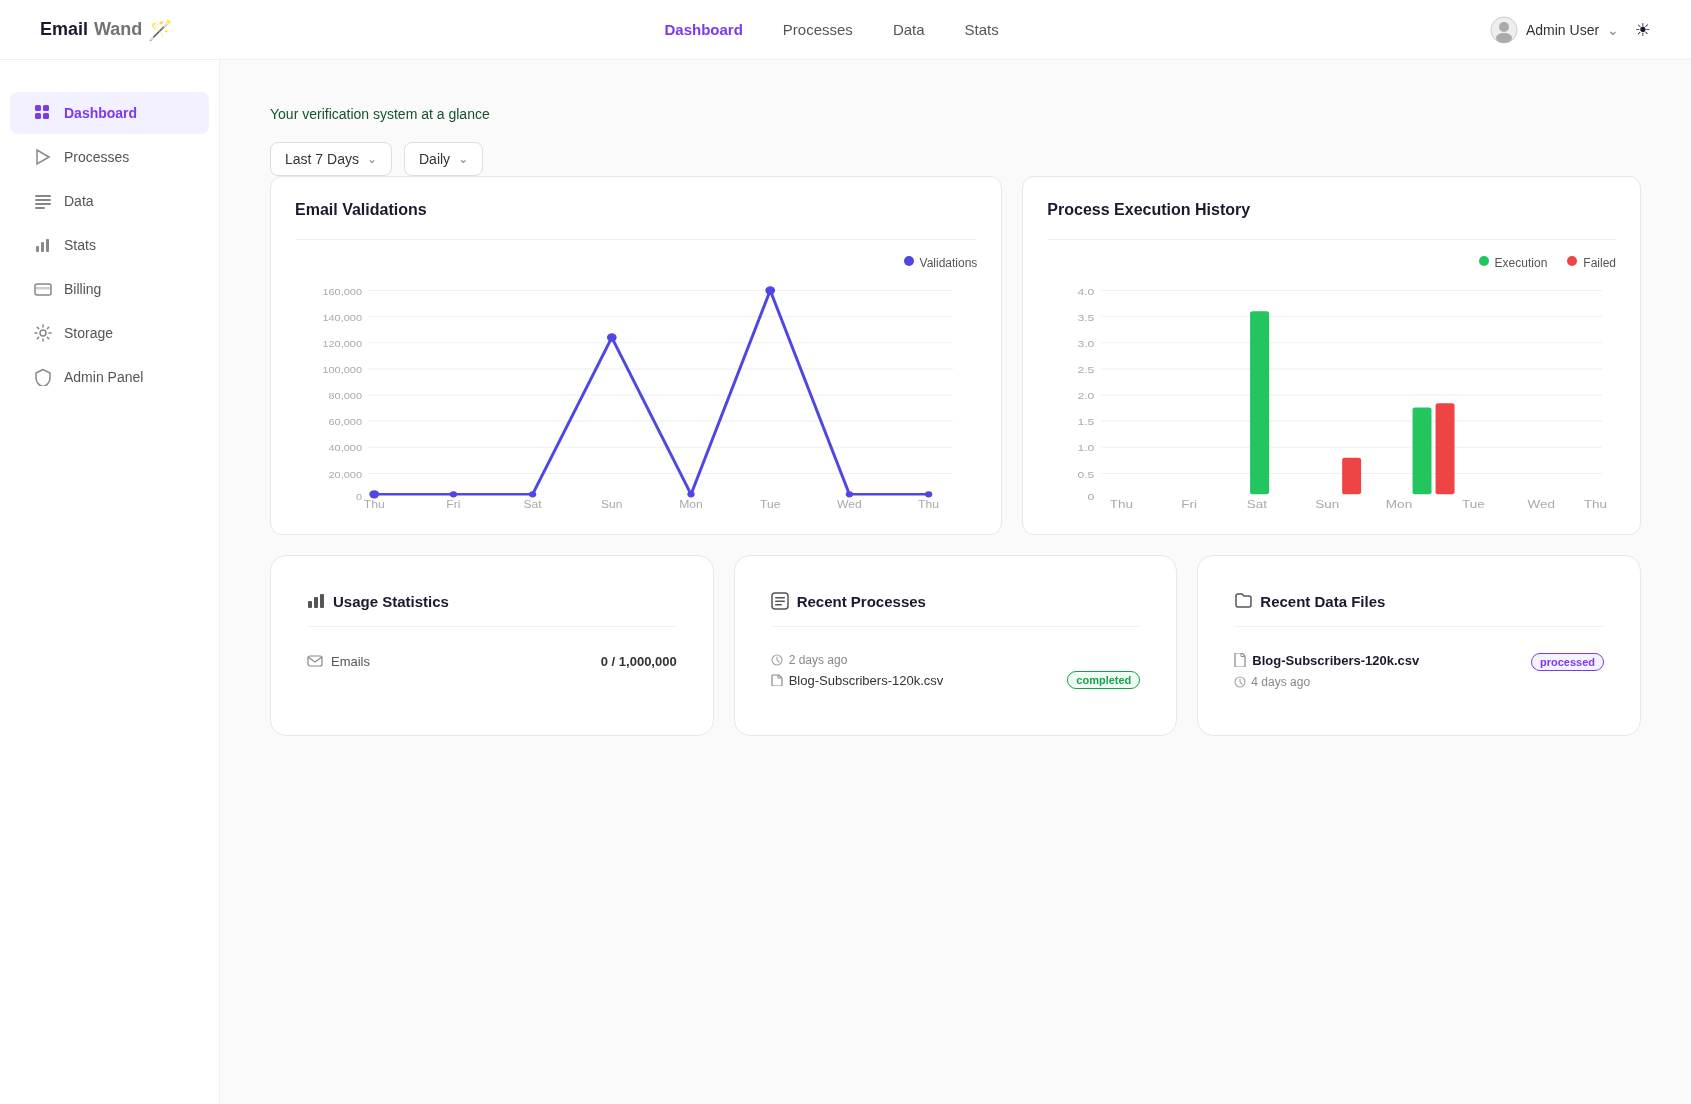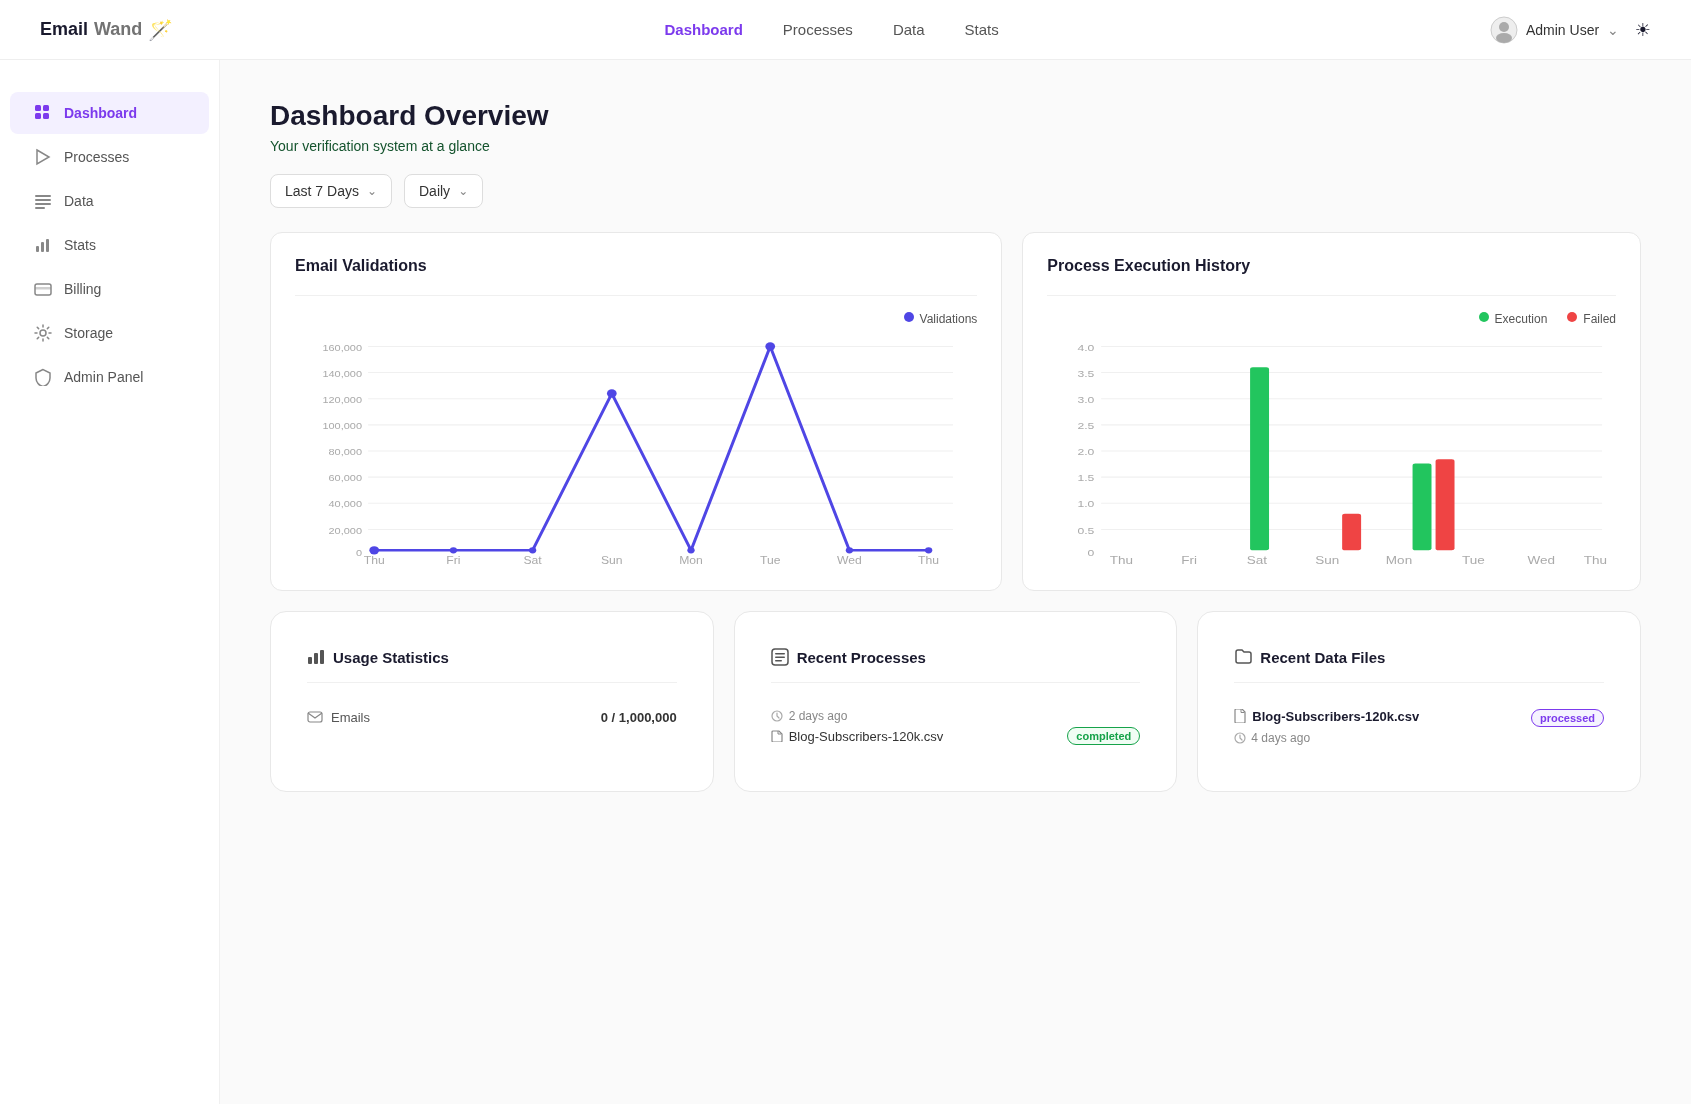--- a/index.html
+++ b/index.html
@@ -41,21 +41,21 @@
 
     .filters { display: flex; gap: 12px; margin-top: 20px; }
     .filter-select {
       display: flex; align-items: center; gap: 8px;
       border: 1px solid #ddd; border-radius: 8px; padding: 8px 14px;
       font-size: 14px; cursor: pointer; background: #fff; color: #333;
     }
     .filter-select .chevron { color: #888; font-size: 12px; }
 
     
-    .charts-row { display: flex; gap: 20px; margin-top: 24px; }
+    .charts-row { display: flex; gap: 20px; }
     .chart-card {
       background: #fff; border: 1px solid #e8e8e8; border-radius: 12px;
       padding: 24px; overflow: hidden;
     }
     .chart-card.large { flex: 1.2; }
     .chart-card.medium { flex: 1; }
 
     .chart-title { font-size: 16px; font-weight: 700; color: #1a1a2e; margin-bottom: 20px; }
     .chart-divider { border: none; border-top: 1px solid #f0f0f0; margin-bottom: 16px; }
 
@@ -197,21 +197,20 @@
       <svg class="sidebar-icon" viewBox="0 0 18 18">
         <path d="M9 1.5L2 5v5c0 4 3.13 7.74 7 8.5 3.87-.76 7-4.5 7-8.5V5L9 1.5z" fill="none" stroke="#888" stroke-width="1.5"></path>
       </svg>
       <span>Admin Panel</span>
     </div>
 
   </aside>
 
   <main class="main">
 
-    <h1 class="page-title">Dashboard Overview</h1>
     <p class="page-subtitle">Your verification system at a glance</p>
 
     <div class="filters">
       <div class="filter-select">
         <span>Last 7 Days</span>
         <span class="chevron">⌄</span>
       </div>
       <div class="filter-select">
         <span>Daily</span>
         <span class="chevron">⌄</span>

